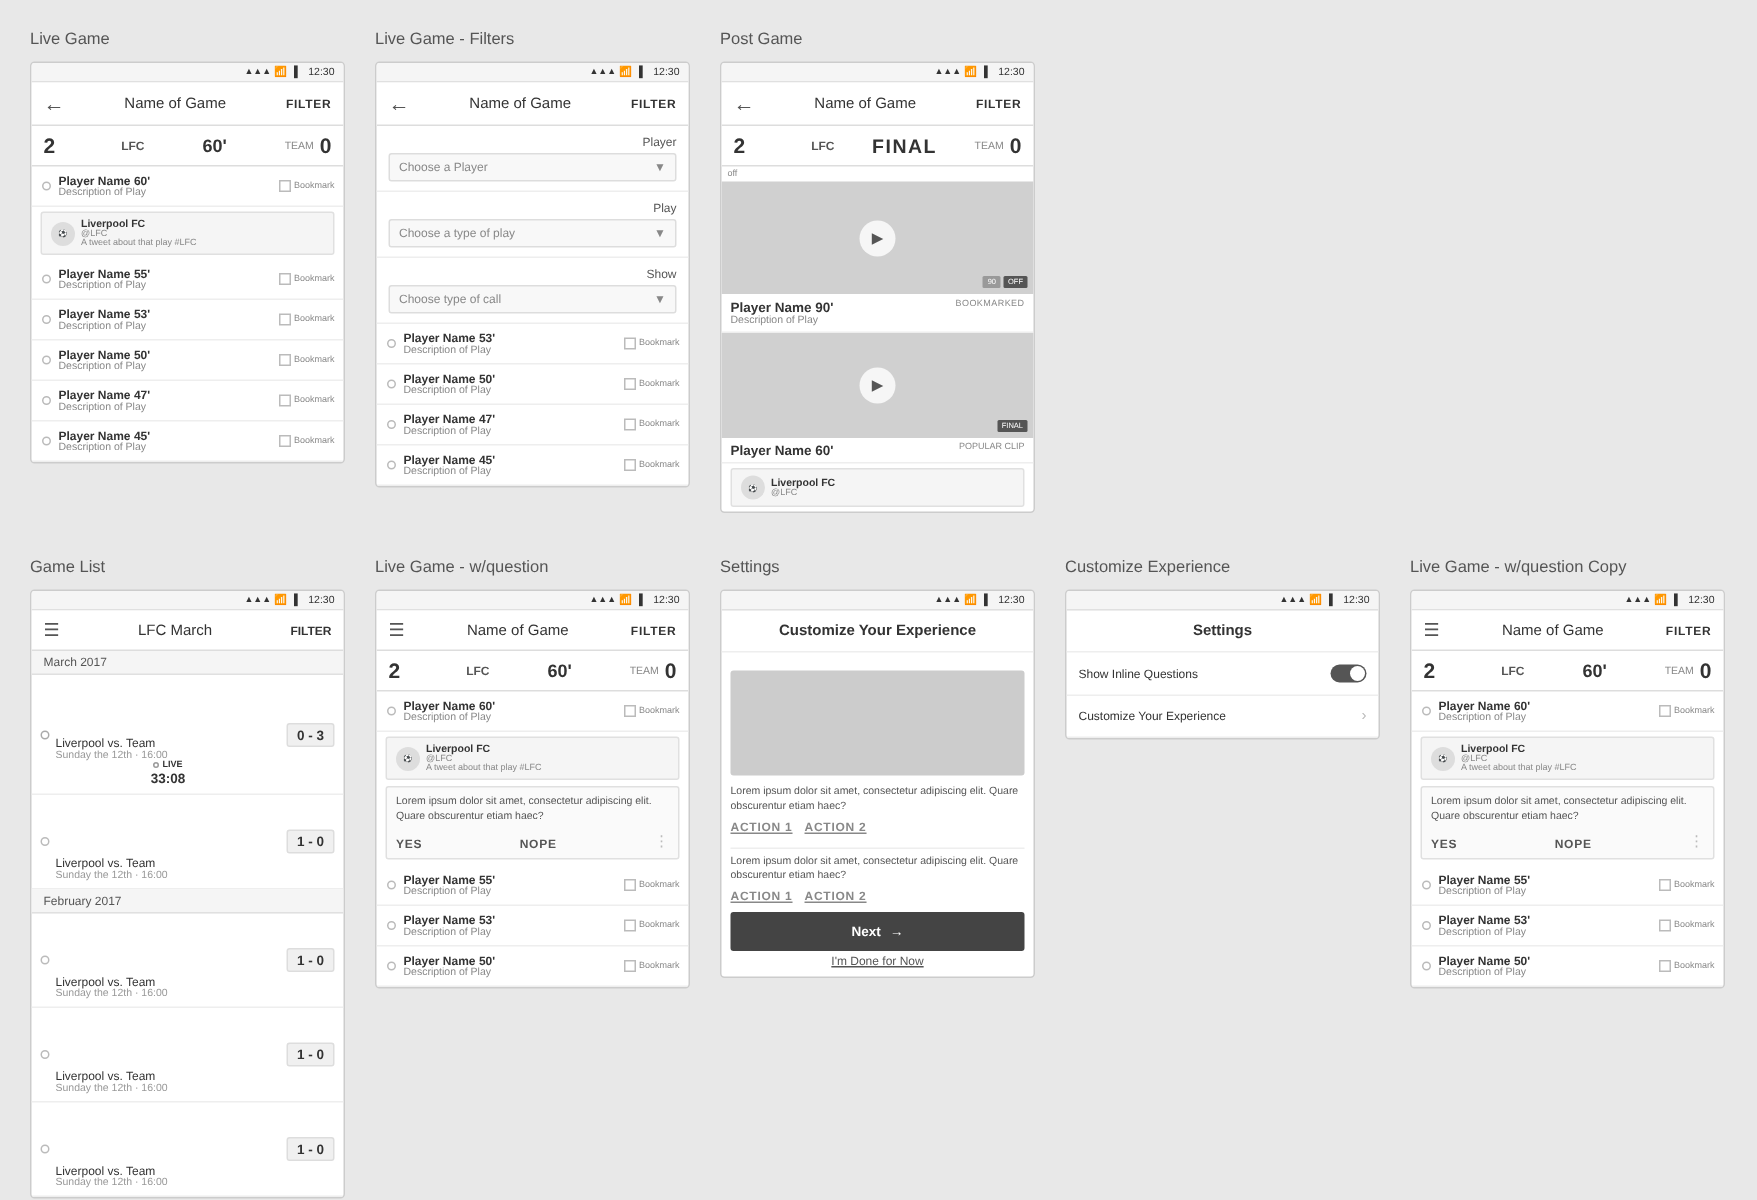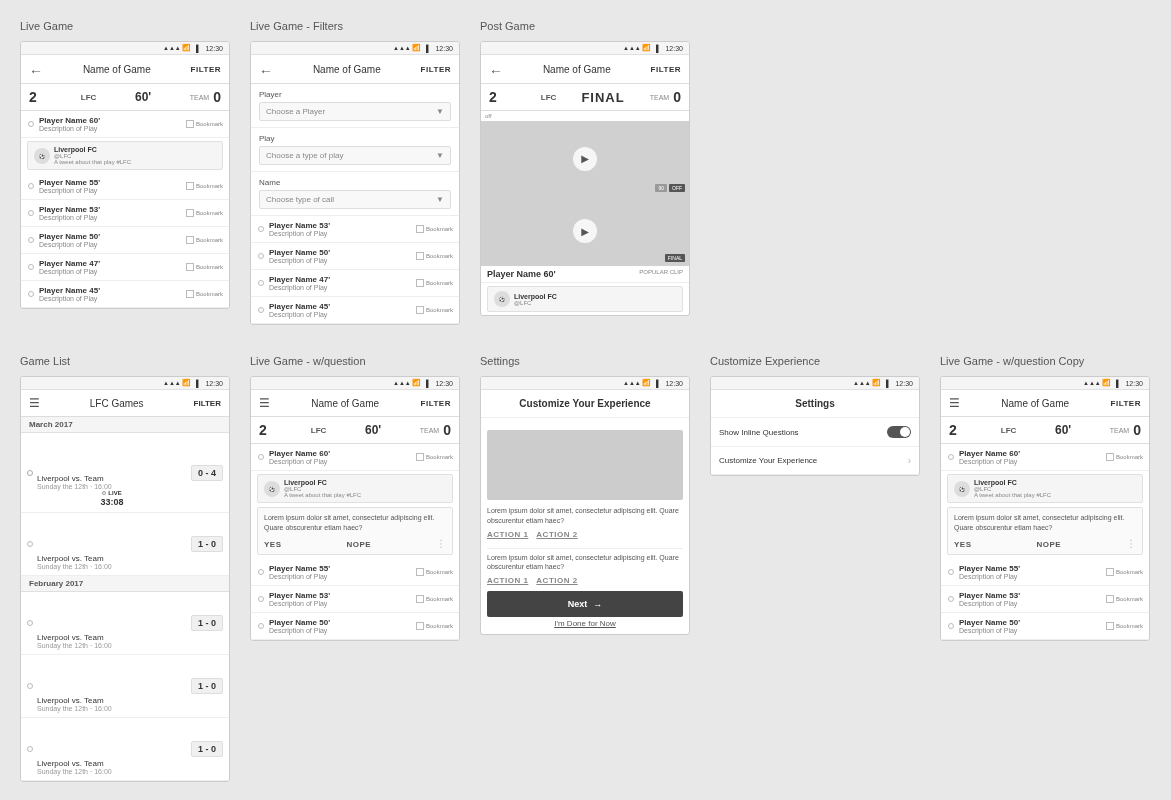--- a/index.html
+++ b/index.html
@@ -245,20 +245,21 @@
     
     .filter-section {
       padding: 6px 8px;
       border-bottom: 1px solid #eee;
     }
 
     .filter-label {
       font-size: 8px;
       color: #555;
       margin-bottom: 3px;
+      text-align: right;
     }
 
     .filter-select {
       width: 100%;
       background: #f8f8f8;
       border: 1px solid #ddd;
       border-radius: 2px;
       padding: 4px 6px;
       font-size: 8px;
       color: #888;
@@ -341,21 +342,21 @@
 
     .hamburger-icon {
       font-size: 12px;
       color: #555;
     }
 
     .month-header {
       background: #f5f5f5;
       padding: 3px 8px;
       font-size: 8px;
-      font-weight: 700;
+      font-weight: 400;
       color: #555;
       border-bottom: 1px solid #e0e0e0;
     }
 
     .game-list-item {
       display: flex;
       align-items: center;
       padding: 5px 6px;
       border-bottom: 1px solid #eee;
       gap: 4px;
@@ -745,21 +746,21 @@
           </div>
         </div>
         <div class="filter-section">
           <div class="filter-label">Play</div>
           <div class="filter-select">
             <span>Choose a type of play</span>
             <span class="filter-chevron">▼</span>
           </div>
         </div>
         <div class="filter-section">
-          <div class="filter-label">Name</div>
+          <div class="filter-label">Show</div>
           <div class="filter-select">
             <span>Choose type of call</span>
             <span class="filter-chevron">▼</span>
           </div>
         </div>
 
         <div class="timeline-container">
           <div class="play-item">
             <div class="dot-line">
                 <div class="dot"></div>
@@ -852,20 +853,29 @@
           </div>
           <div class="video-player">
             <div class="play-icon">▶</div>
             <div class="video-badges">
               <span class="badge">90</span>
               <span class="badge active">OFF</span>
             </div>
           </div>
         </div>
 
+        <div style="padding:4px 6px;border-bottom:1px solid #eee;">
+          <div style="display:flex;justify-content:space-between;align-items:flex-start;">
+            <div>
+              <div class="play-name-large">Player Name 90'</div>
+              <div class="play-desc-small">Description of Play</div>
+            </div>
+            <div style="font-size:6px;color:#888;letter-spacing:0.3px;">BOOKMARKED</div>
+          </div>
+        </div>
 
         <div class="video-player" style="height:70px;">
           <div class="play-icon">▶</div>
           <div class="video-badges">
             <span class="badge active">FINAL</span>
           </div>
         </div>
 
         <div style="padding:3px 6px;border-bottom:1px solid #eee;">
           <div style="display:flex;justify-content:space-between;">
@@ -896,40 +906,40 @@
         <div class="status-bar">
           <div class="status-icons">
             <span style="font-size:6px;">▲▲▲</span>
             <span style="font-size:7px;">📶</span>
             <span style="font-size:7px;">▐</span>
           </div>
           <span style="margin-left:4px;font-size:7px;">12:30</span>
         </div>
         <div class="game-list-header">
           <span class="hamburger-icon">☰</span>
-          <span style="font-size:10px;font-weight:500;">LFC Games</span>
+          <span style="font-size:10px;font-weight:500;">LFC March</span>
           <span style="font-size:8px;font-weight:600;">FILTER</span>
         </div>
 
         <div class="month-header">March 2017</div>
 
         <div class="game-list-item">
           <div class="dot live"></div>
           <div class="game-info">
             <div class="game-name">Liverpool vs. Team</div>
             <div class="game-date">Sunday the 12th · 16:00</div>
             <div class="live-badge">
               <div class="live-text">
                 <div class="live-dot"></div>
                 <span>LIVE</span>
               </div>
               <div class="live-timer">33:08</div>
             </div>
           </div>
-          <div class="score-box">0 - 4</div>
+          <div class="score-box">0 - 3</div>
         </div>
 
         <div class="game-list-item">
           <div class="dot"></div>
           <div class="game-info">
             <div class="game-name">Liverpool vs. Team</div>
             <div class="game-date">Sunday the 12th · 16:00</div>
           </div>
           <div class="score-box">1 - 0</div>
         </div>

